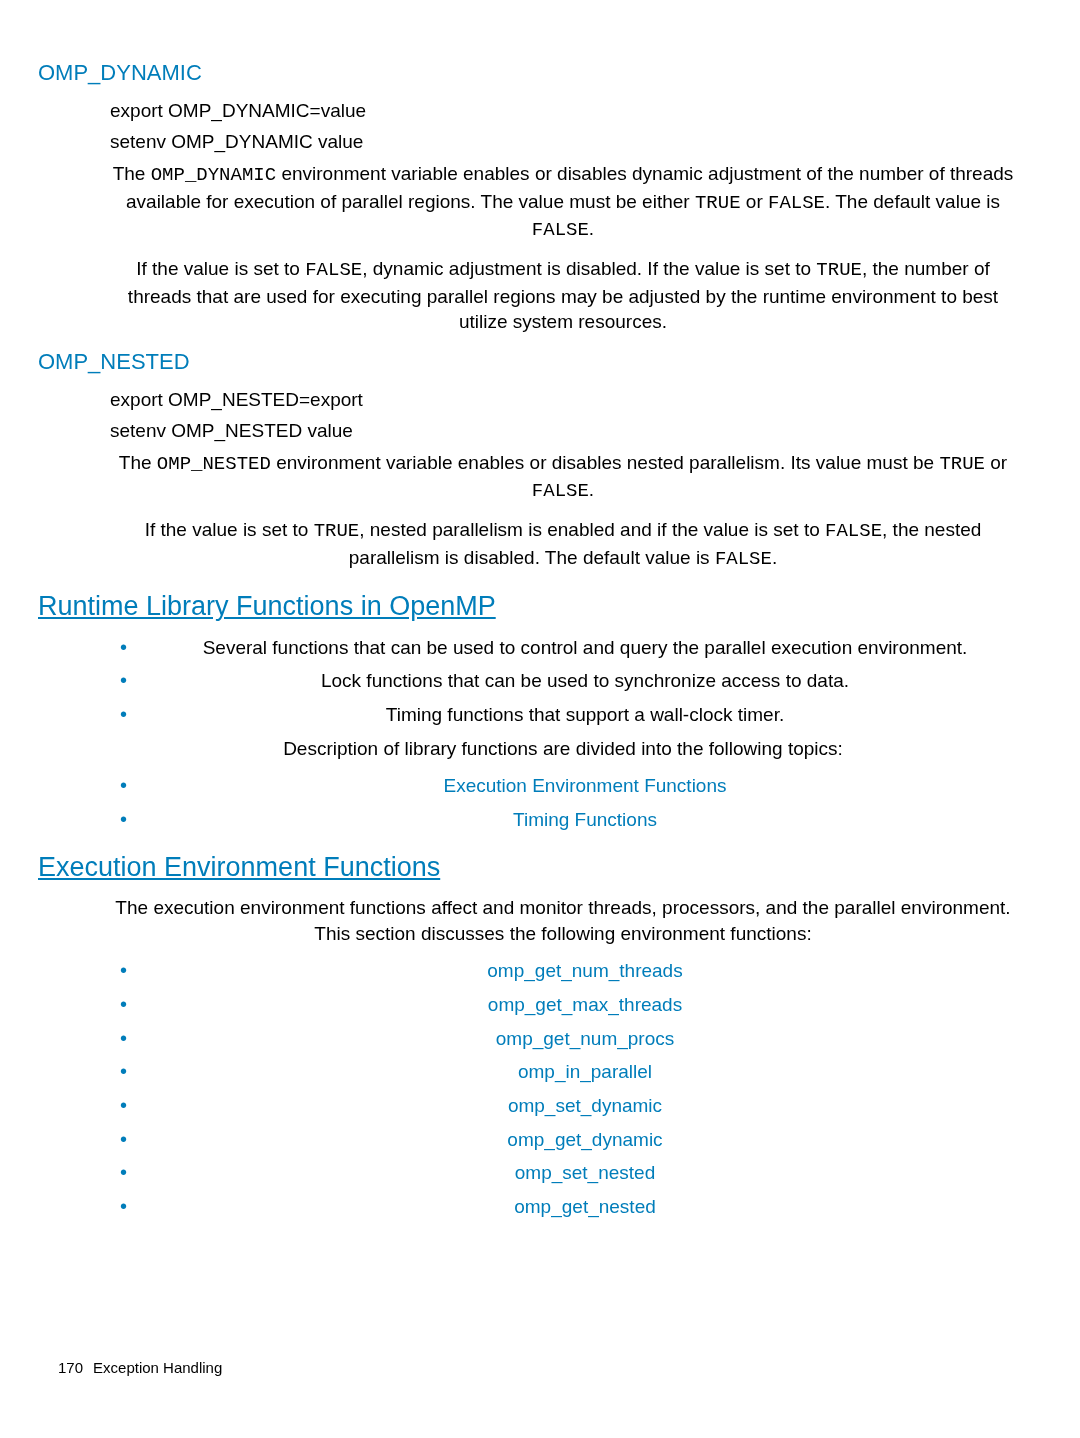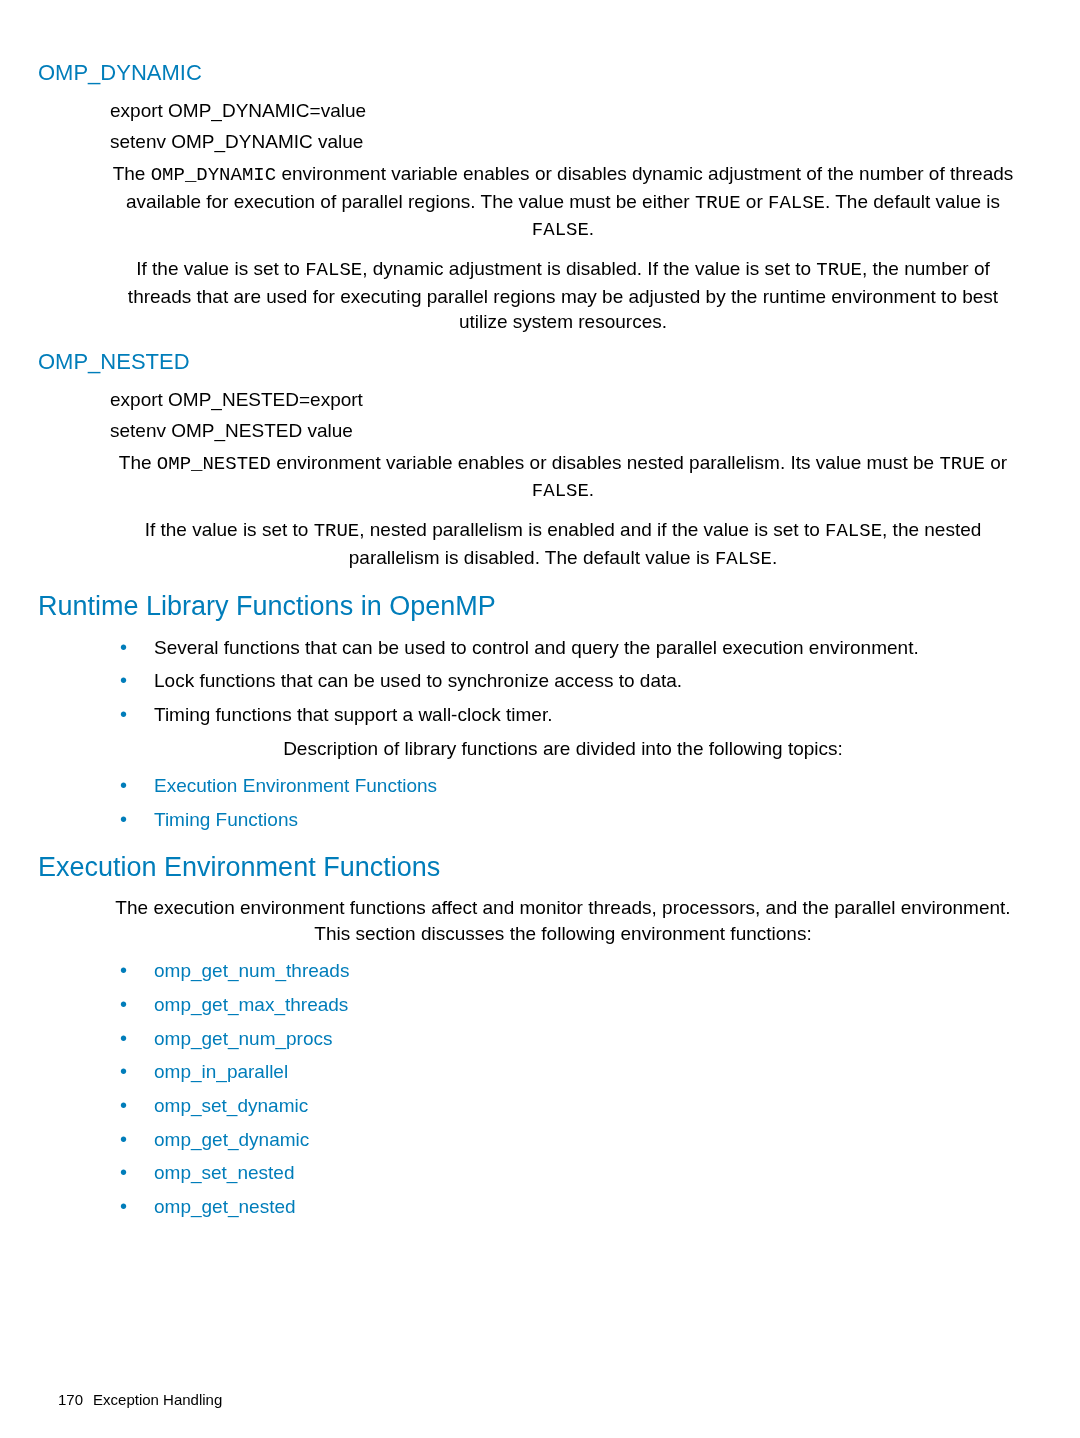--- a/index.html
+++ b/index.html
@@ -24,20 +24,21 @@
     color: #007dba;
     font-size: 22px;
     font-weight: 400;
     margin: 0 0 10px 0;
   }
   .h2 {
     color: #007dba;
     font-size: 27px;
     font-weight: 400;
     margin: 16px 0 10px 0;
+    text-decoration: underline;
   }
   .body-block {
     margin-left: 72px;
     margin-right: 6px;
   }
   .mono {
     font-family: Liberation Sans, sans-serif;
     font-size: 19px;
     line-height: 1.35;
     white-space: pre;
@@ -53,38 +54,39 @@
   }
   ul.bullets {
     list-style: none;
     padding: 0;
     margin: 0 0 8px 0;
   }
   ul.bullets > li {
     position: relative;
     padding-left: 44px;
     margin-bottom: 8px;
+    text-align: center;
   }
   ul.bullets > li::before {
     content: "•";
     position: absolute;
     left: 10px;
     top: 0;
     color: #007dba;
     font-size: 20px;
     line-height: 1.2;
   }
   .link {
     color: #007dba;
     text-decoration: none;
     cursor: pointer;
   }
   .footer {
     position: absolute;
-    bottom: 28px;
+    bottom: 60px;
     left: 58px;
     font-size: 15px;
     color: #000;
   }
   .footer .pn { margin-right: 10px; }
 </style>
 </head>
 <body>
 
 <div class="page">

